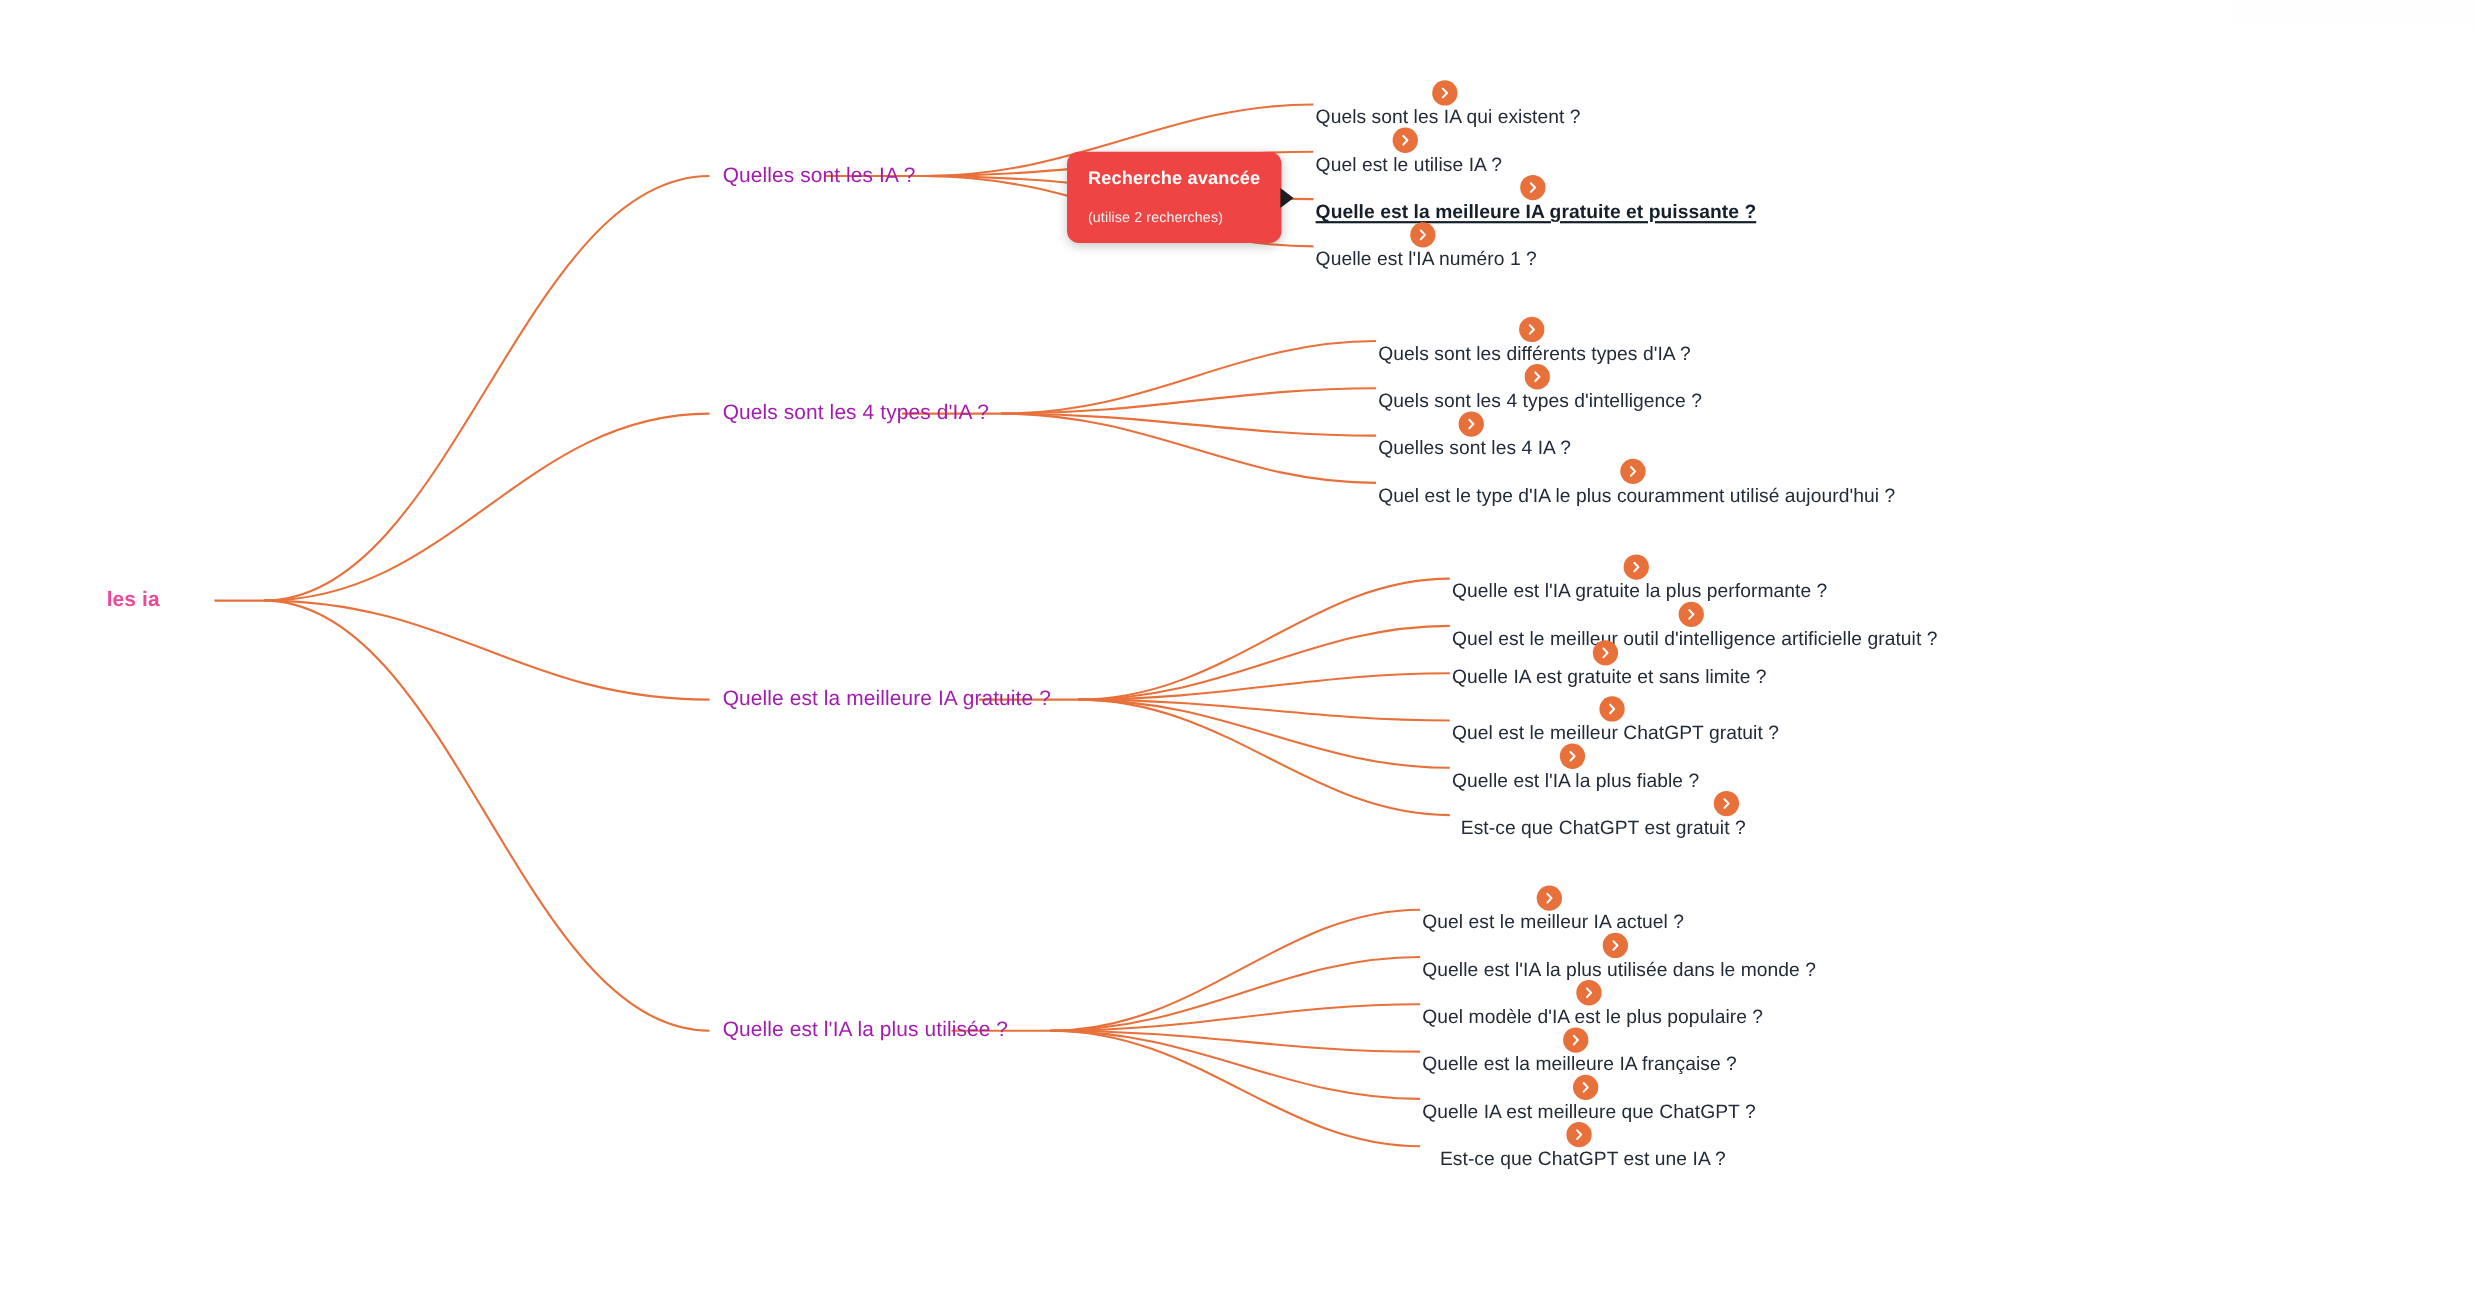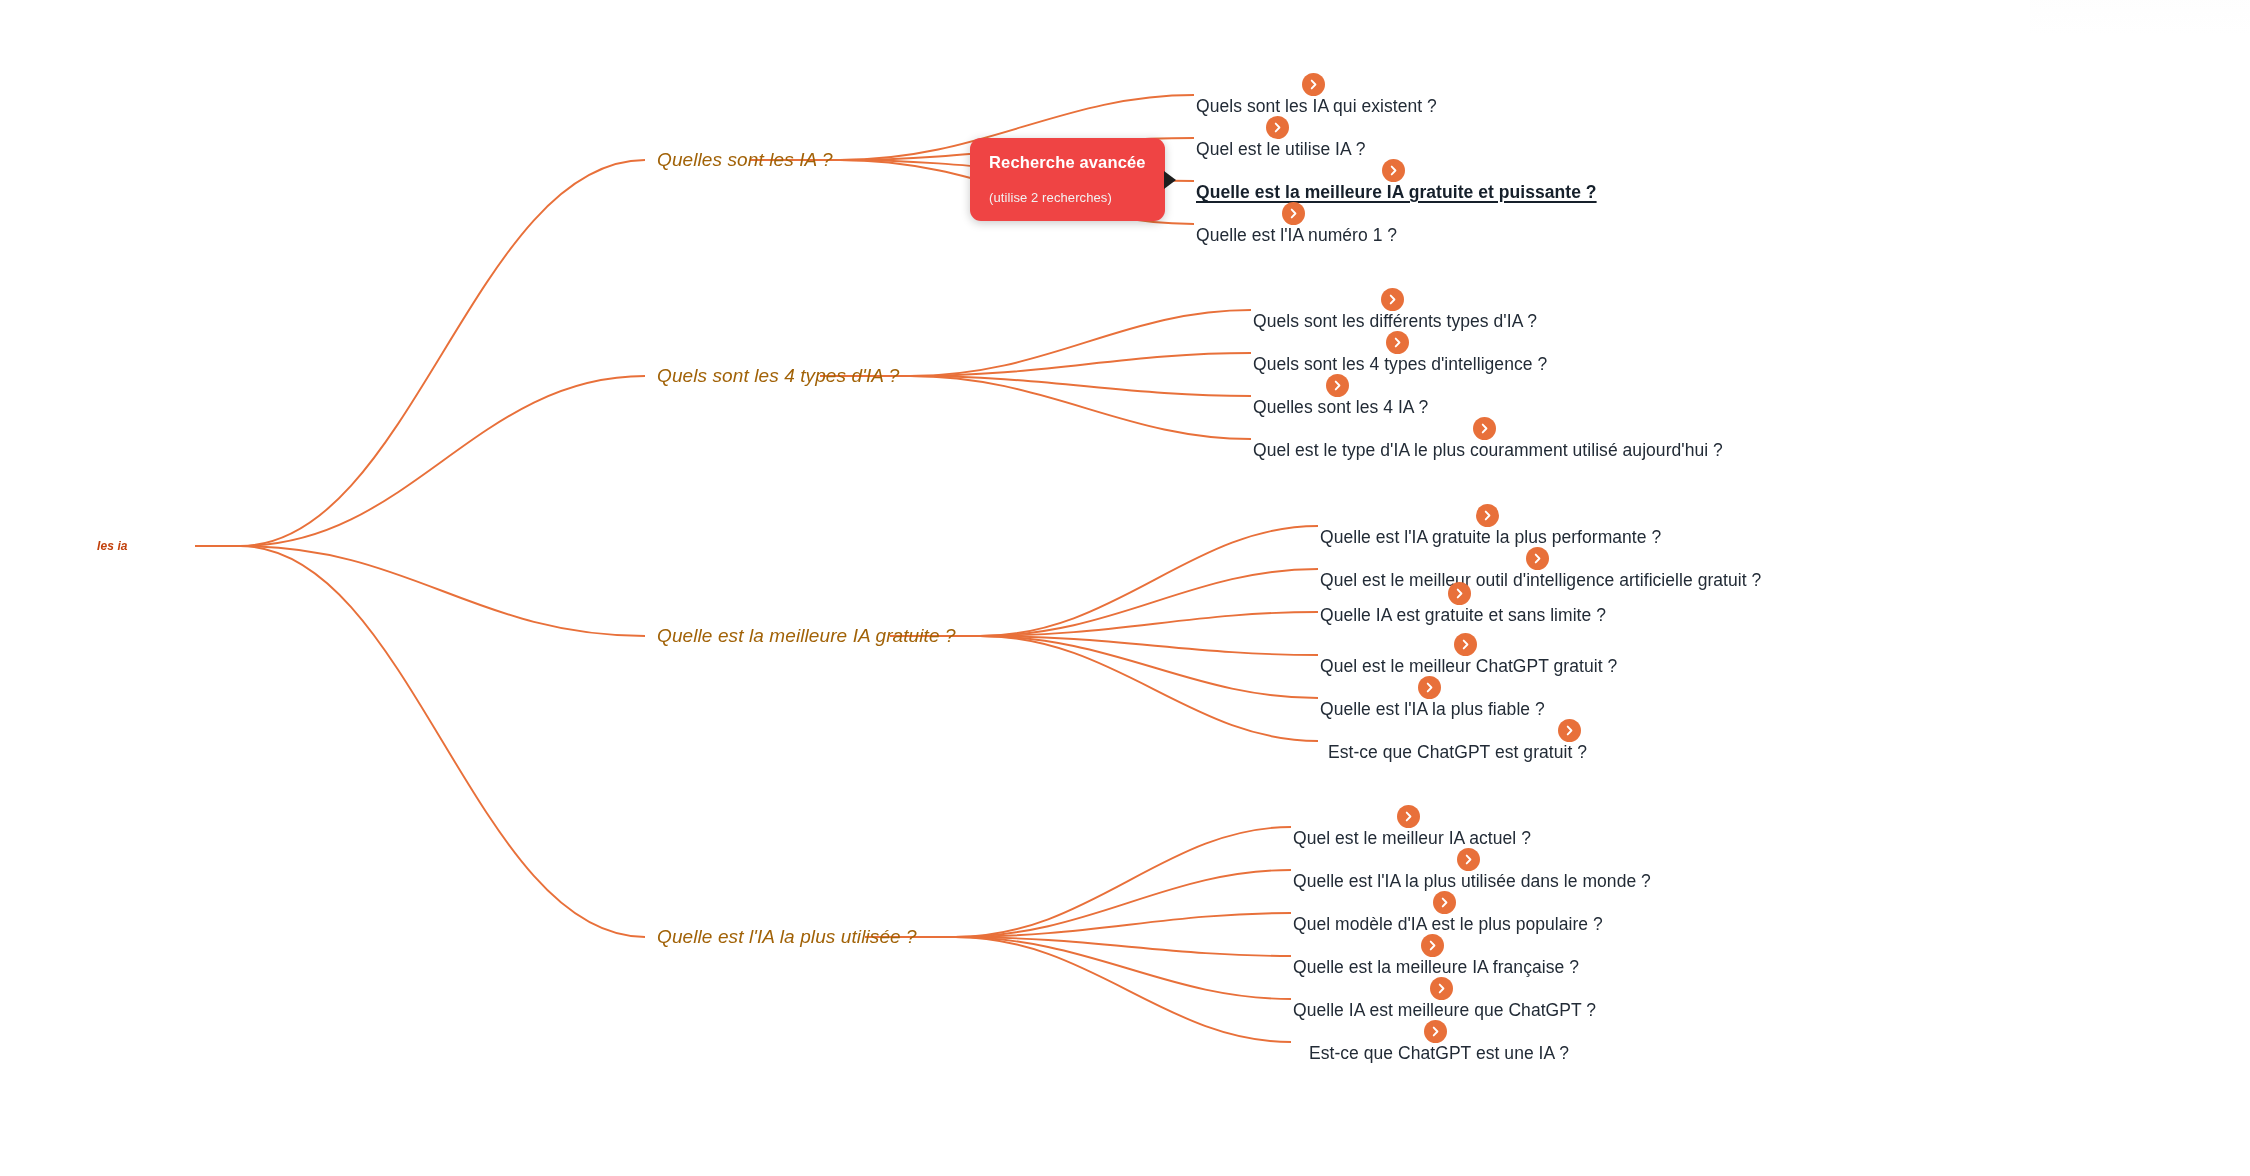--- a/index.html
+++ b/index.html
@@ -38,33 +38,31 @@
   .node {
     position: absolute;
     display: flex;
     align-items: center;
     white-space: nowrap;
     transform: translateY(-50%);
     flex-direction: column;
   }
 
   .node-root .label {
-    font-size: 12px;
+    font-size: 19px;
     font-weight: 700;
-    color: #c2410c;
+    color: #ec4899;
     letter-spacing: .1px;
-    font-style: italic;
   }
 
   .node-branch .label {
     font-size: 19px;
     font-weight: 400;
-    color: #a16207;
+    color: #a21caf;
     letter-spacing: .1px;
-    font-style: italic;
   }
 
   .node-leaf .label {
     font-size: 17.5px;
     font-weight: 400;
     color: #222B36;
     letter-spacing: .05px;
   }
 
   .node-leaf.is-active .label {

